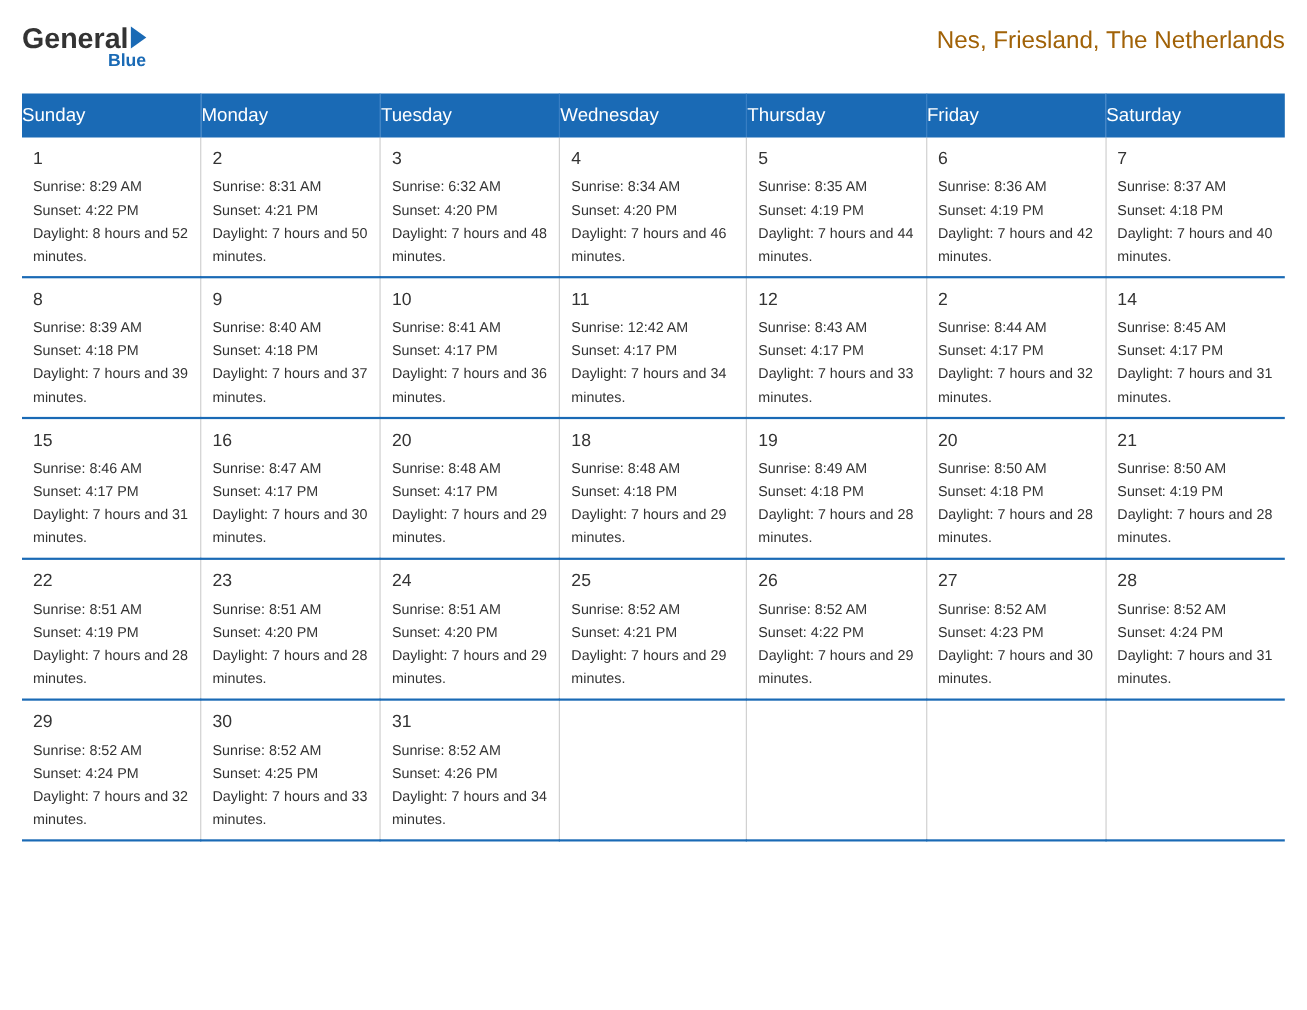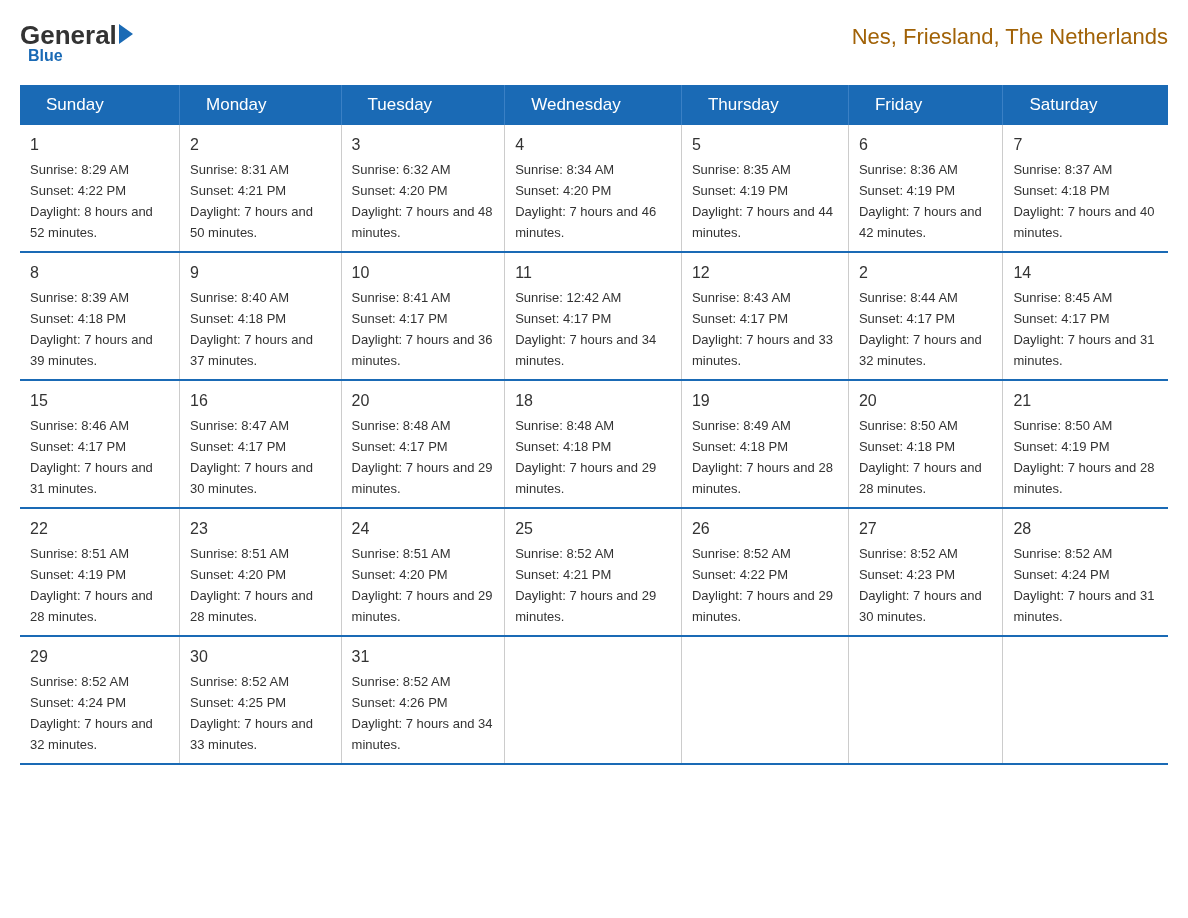--- a/index.html
+++ b/index.html
@@ -12,21 +12,21 @@
     }
     .header-section {
       display: flex;
       justify-content: space-between;
       align-items: flex-start;
       margin-bottom: 20px;
     }
     .logo {
       display: flex;
       flex-direction: column;
-      align-items: flex-start;
+      align-items: flex-end;
     }
     .logo-text {
       display: flex;
       align-items: center;
       font-size: 26px;
       font-weight: bold;
       color: #333;
     }
     .logo-general { color: #333; }
     .logo-triangle {
@@ -62,21 +62,21 @@
     table {
       width: 100%;
       border-collapse: collapse;
       font-size: 14px;
     }
     thead tr {
       background-color: #1a6ab5;
       color: #fff;
     }
     thead th {
-      padding: 10px 26px;
+      padding: 10px 0;
       text-align: left;
       font-size: 17px;
       font-weight: normal;
       border-right: 1px solid #3a80c5;
     }
     thead th:last-child { border-right: none; }
     tbody tr {
       border-bottom: 2px solid #1a6ab5;
     }
     tbody td {

